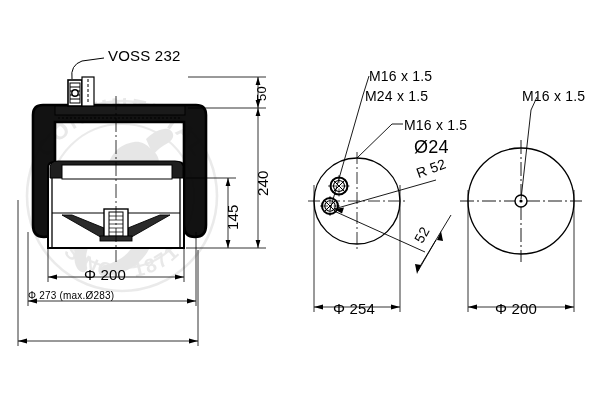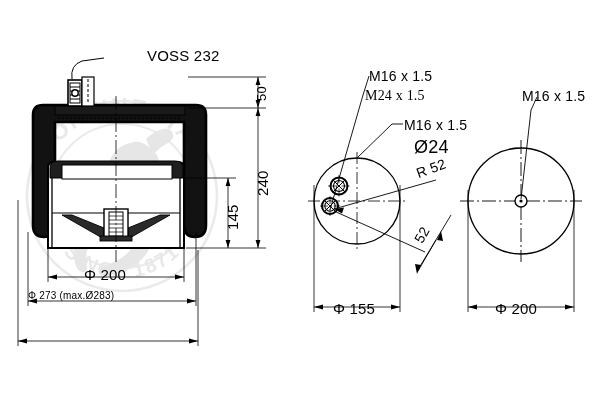--- a/index.html
+++ b/index.html
@@ -230,40 +230,40 @@
           <line x1="574" y1="190" x2="574" y2="312"></line>
           <line x1="468" y1="307" x2="574" y2="307"></line>
           <path d="M468 307 l9 -2.4 v4.8 Z" fill="#000" stroke="none"></path>
           <path d="M574 307 l-9 -2.4 v4.8 Z" fill="#000" stroke="none"></path>
         </g>
       </g>
 
     </g>
   </svg>
 
-  <div class="lbl" style="left:108px;top:47px;font-size:15px;margin-left:39px;">VOSS 232</div>
+  <div class="lbl" style="left:108px;top:47px;font-size:15px;">VOSS 232</div>
 
   <div class="lbl vert" style="left:254px;top:101px;">50</div>
 
   <div class="lbl vert" style="left:254px;top:196px;font-size:15px;">240</div>
 
   <div class="lbl vert" style="left:224px;top:230px;font-size:15px;">145</div>
 
   <div class="lbl" style="left:84px;top:266px;font-size:15px;">Φ 200</div>
 
   <div class="lbl" style="left:28px;top:290px;font-size:10px;">Φ 273 (max.Ø283)</div>
 
 
   <div class="lbl" style="left:369px;top:68px;font-size:14px;">M16 x 1.5</div>
-  <div class="lbl" style="left:365px;top:88px;font-size:14px;font-family:Liberation Serif, serif;">M24 x 1.5</div>
+  <div class="lbl" style="left:365px;top:88px;font-size:14px;">M24 x 1.5</div>
   <div class="lbl" style="left:404px;top:117px;font-size:14px;">M16 x 1.5</div>
   <div class="lbl" style="left:414px;top:137px;font-size:18px;">Ø24</div>
 
   <div class="lbl" style="left:414px;top:166px;font-size:14px;transform:rotate(-20deg);transform-origin:0 0;">R 52</div>
 
   <div class="lbl" style="left:411px;top:238px;font-size:14px;transform:rotate(-61deg);transform-origin:0 0;">52</div>
 
-  <div class="lbl" style="left:333px;top:300px;font-size:15px;">Φ 155</div>
+  <div class="lbl" style="left:333px;top:300px;font-size:15px;">Φ 254</div>
 
   <div class="lbl" style="left:522px;top:88px;font-size:14px;">M16 x 1.5</div>
   <div class="lbl" style="left:495px;top:300px;font-size:15px;">Φ 200</div>
 
 </div>
 
 </body></html>

